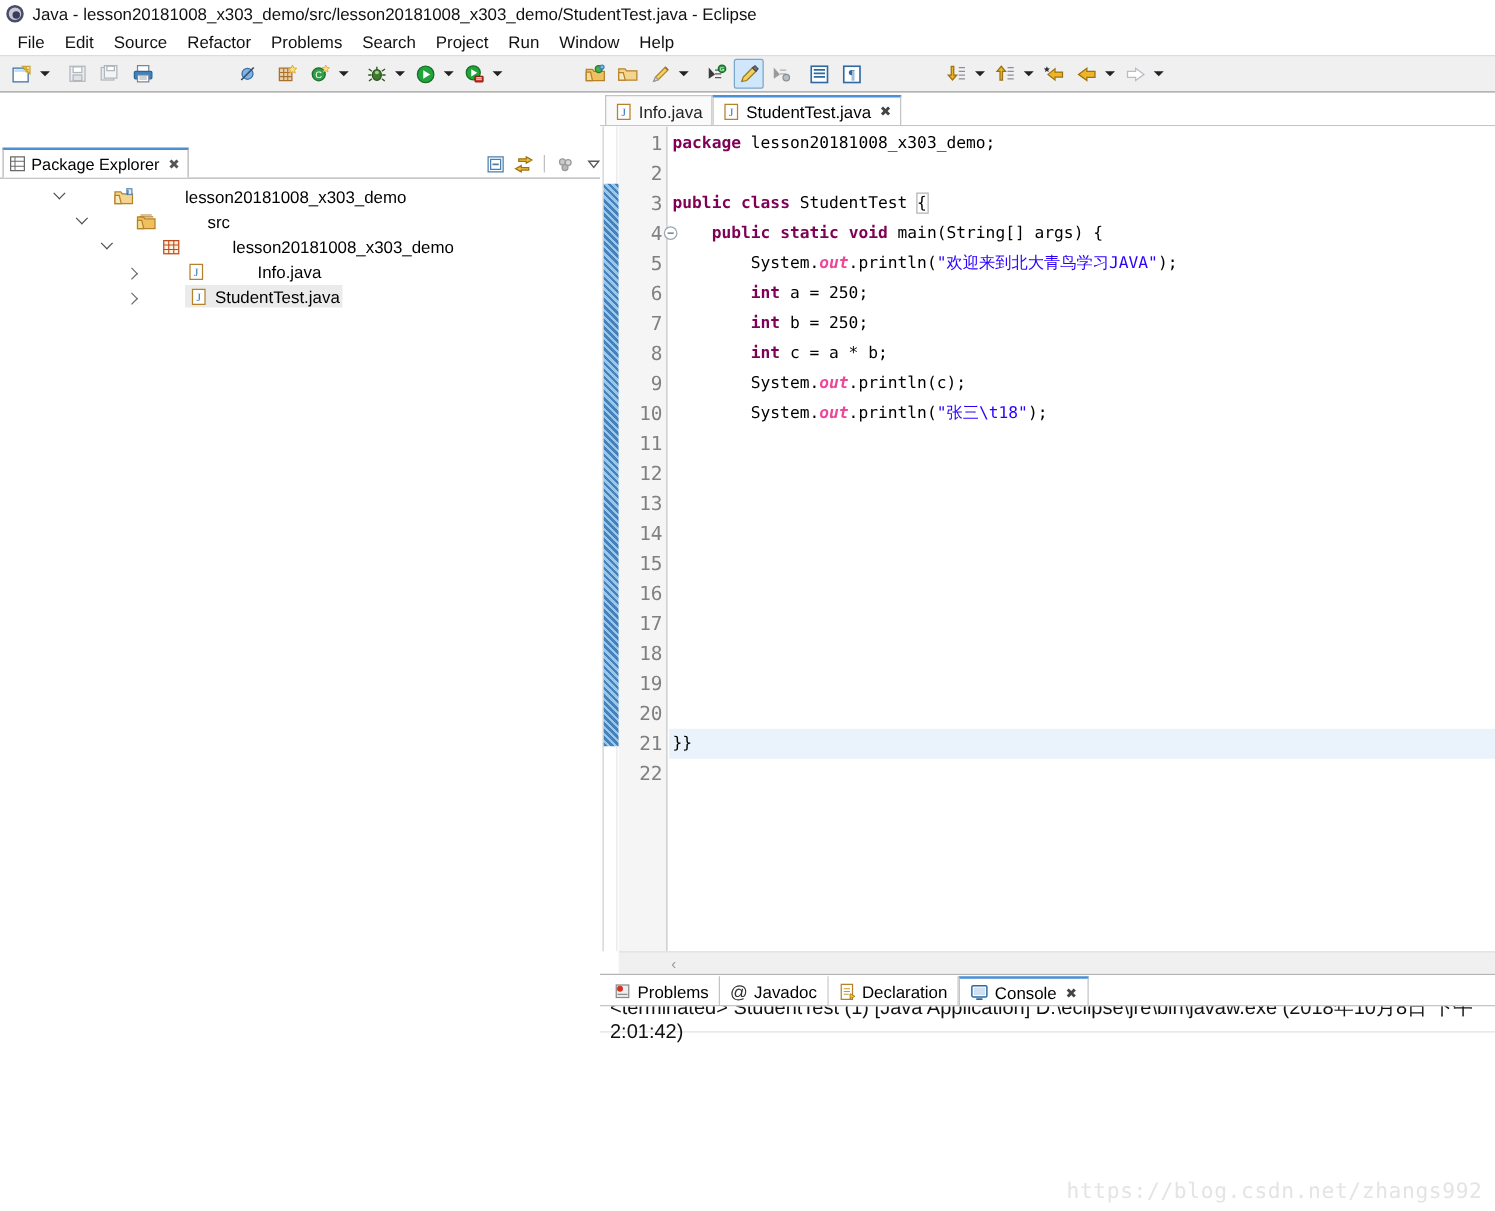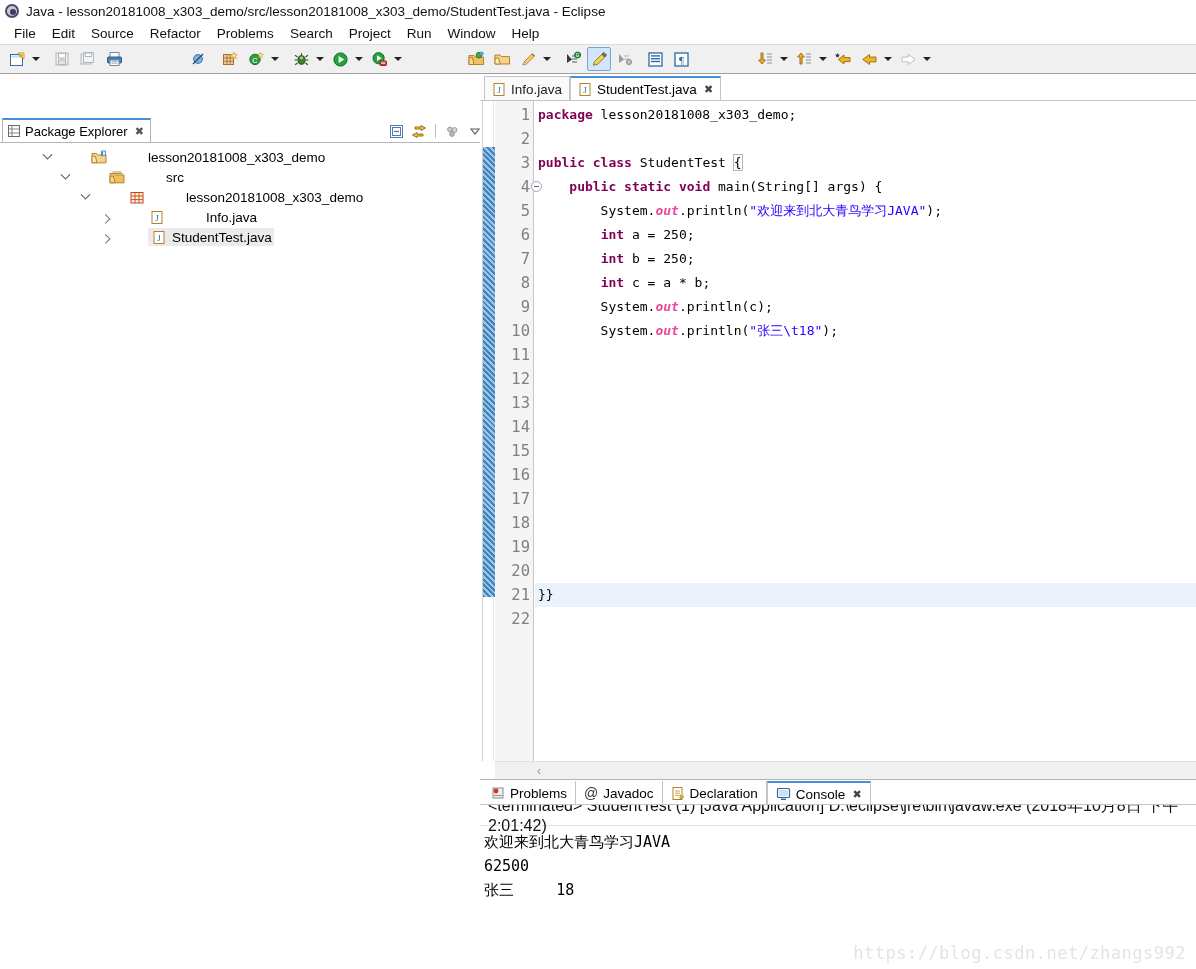--- a/index.html
+++ b/index.html
@@ -662,21 +662,18 @@
             <svg width="15" height="14" viewBox="0 0 15 14">
               <rect x="1.5" y="1.5" width="12" height="9" rx="1" fill="#ffffff" stroke="#2d6aa3" stroke-width="1.2"></rect>
               <rect x="3" y="3" width="9" height="6" fill="#cfe0f0"></rect>
               <path d="M5 12.3h5" stroke="#2d6aa3" stroke-width="1.4"></path>
             </svg>
             <span>Console</span>
             <span class="close">✖</span>
           </div>
         </div>
         <div class="console-hdr">&lt;terminated&gt; StudentTest (1) [Java Application] D:\eclipse\jre\bin\javaw.exe (2018年10月8日 下午2:01:42)</div>
-        <div class="console-out">欢迎来到北大青鸟学习JAVA
-62500
-张三	18</div>
         <div class="watermark">https://blog.csdn.net/zhangs992</div>
       </div>
 
     </div>
   </div>
 </div>
 
 </body></html>

